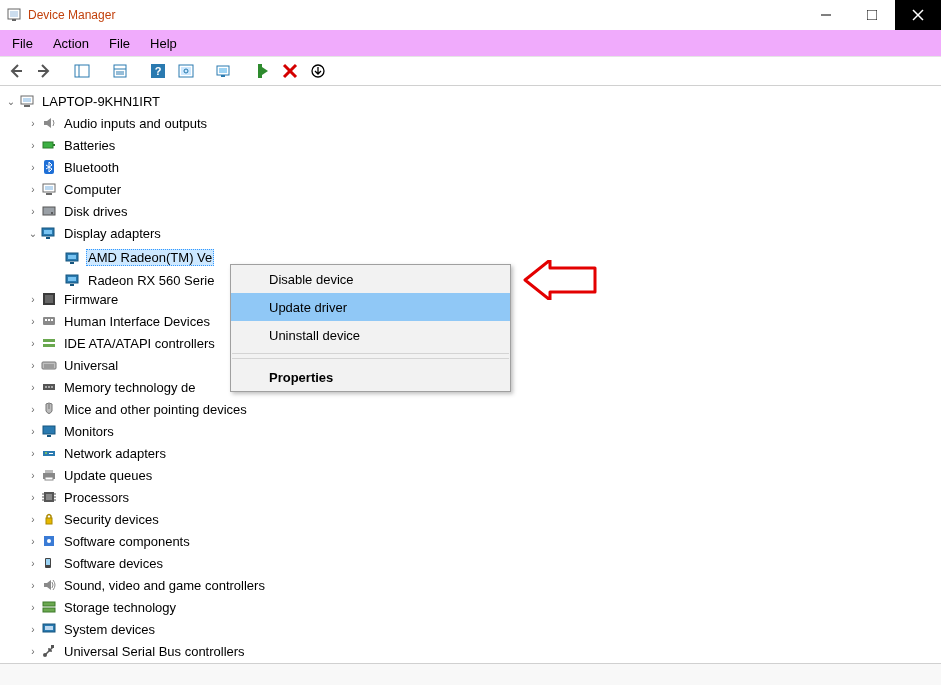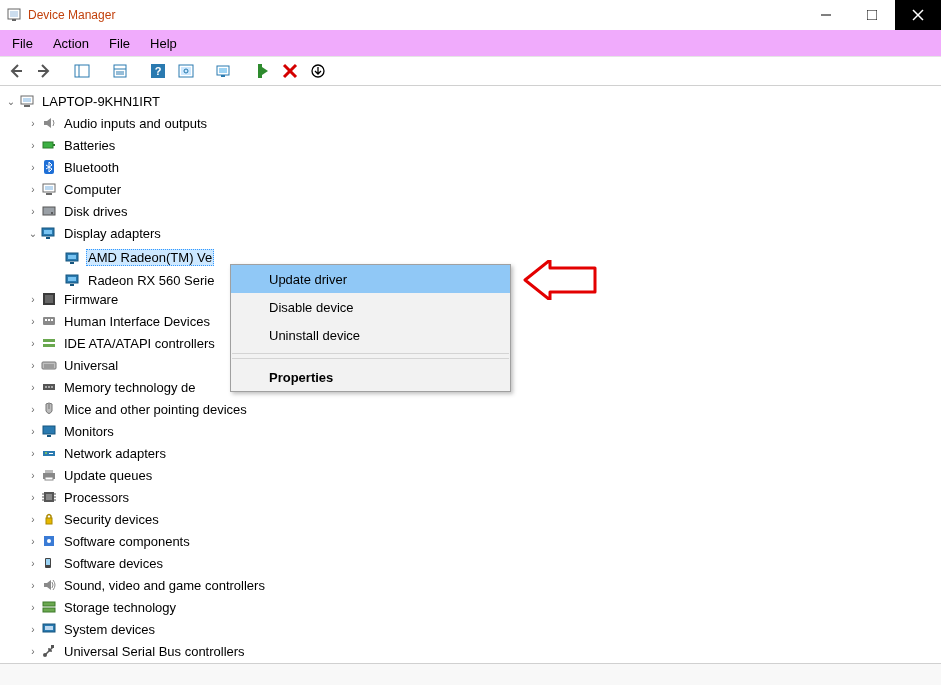--- a/index.html
+++ b/index.html
@@ -419,22 +419,22 @@
             <circle cx="4" cy="12" r="2" fill="#555"></circle>
             <path d="M4 12 L12 4 M8 8 L11 8 M8 8 L8 5" fill="none" stroke="#555" stroke-width="1.5"></path>
             <rect x="10" y="2" width="3" height="3" fill="#555"></rect>
           </svg>
         </span>
         <span class="node-text">Universal Serial Bus controllers</span>
       </div>
     </div>
 
   <div class="context-menu" style="left:230px; top:264px;">
+    <div class="ctx-item">Disable device</div>
     <div class="ctx-item hl">Update driver</div>
-    <div class="ctx-item">Disable device</div>
     <div class="ctx-item">Uninstall device</div>
     <div class="ctx-sep"></div>
     <div class="ctx-sep"></div>
     <div class="ctx-item bold">Properties</div>
   </div>
 
   <svg class="arrow-annot" style="left:520px; top:260px;" width="80" height="40">
     <path d="M75 8 L75 32 L30 32 L30 40 L5 20 L30 0 L30 8 Z" fill="none" stroke="#e30000" stroke-width="3" stroke-linejoin="round"></path>
   </svg>
 

